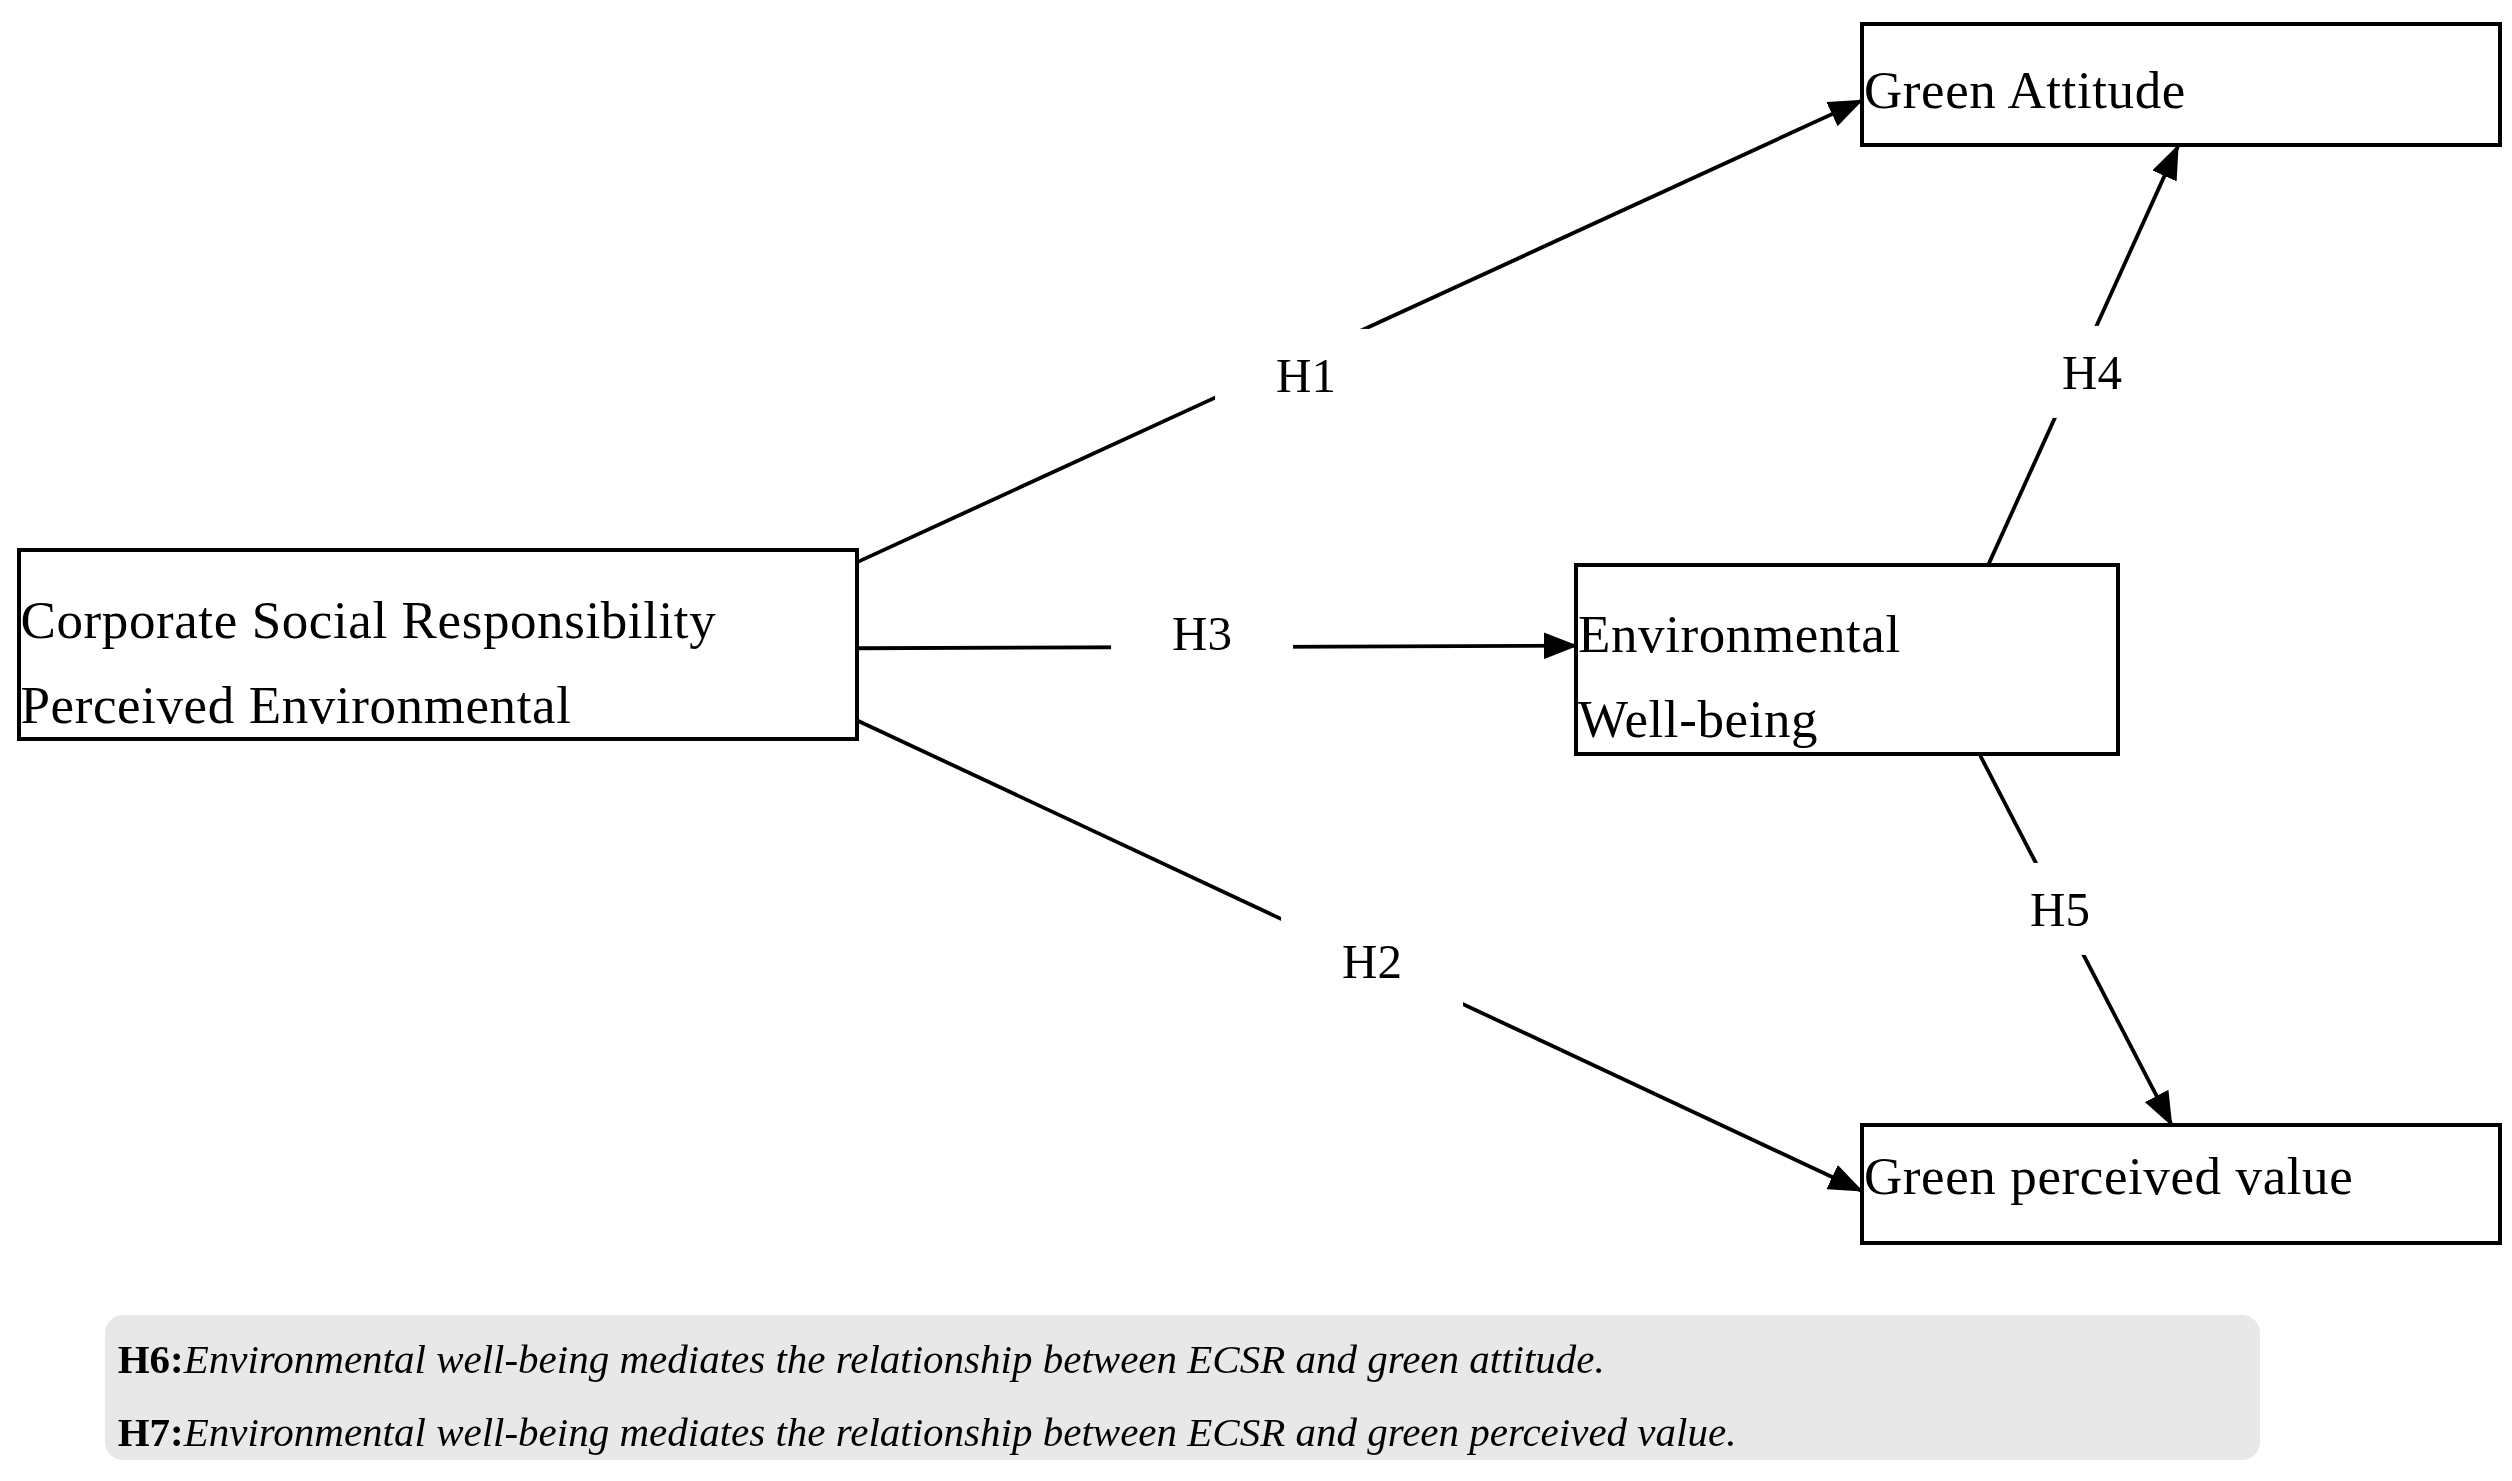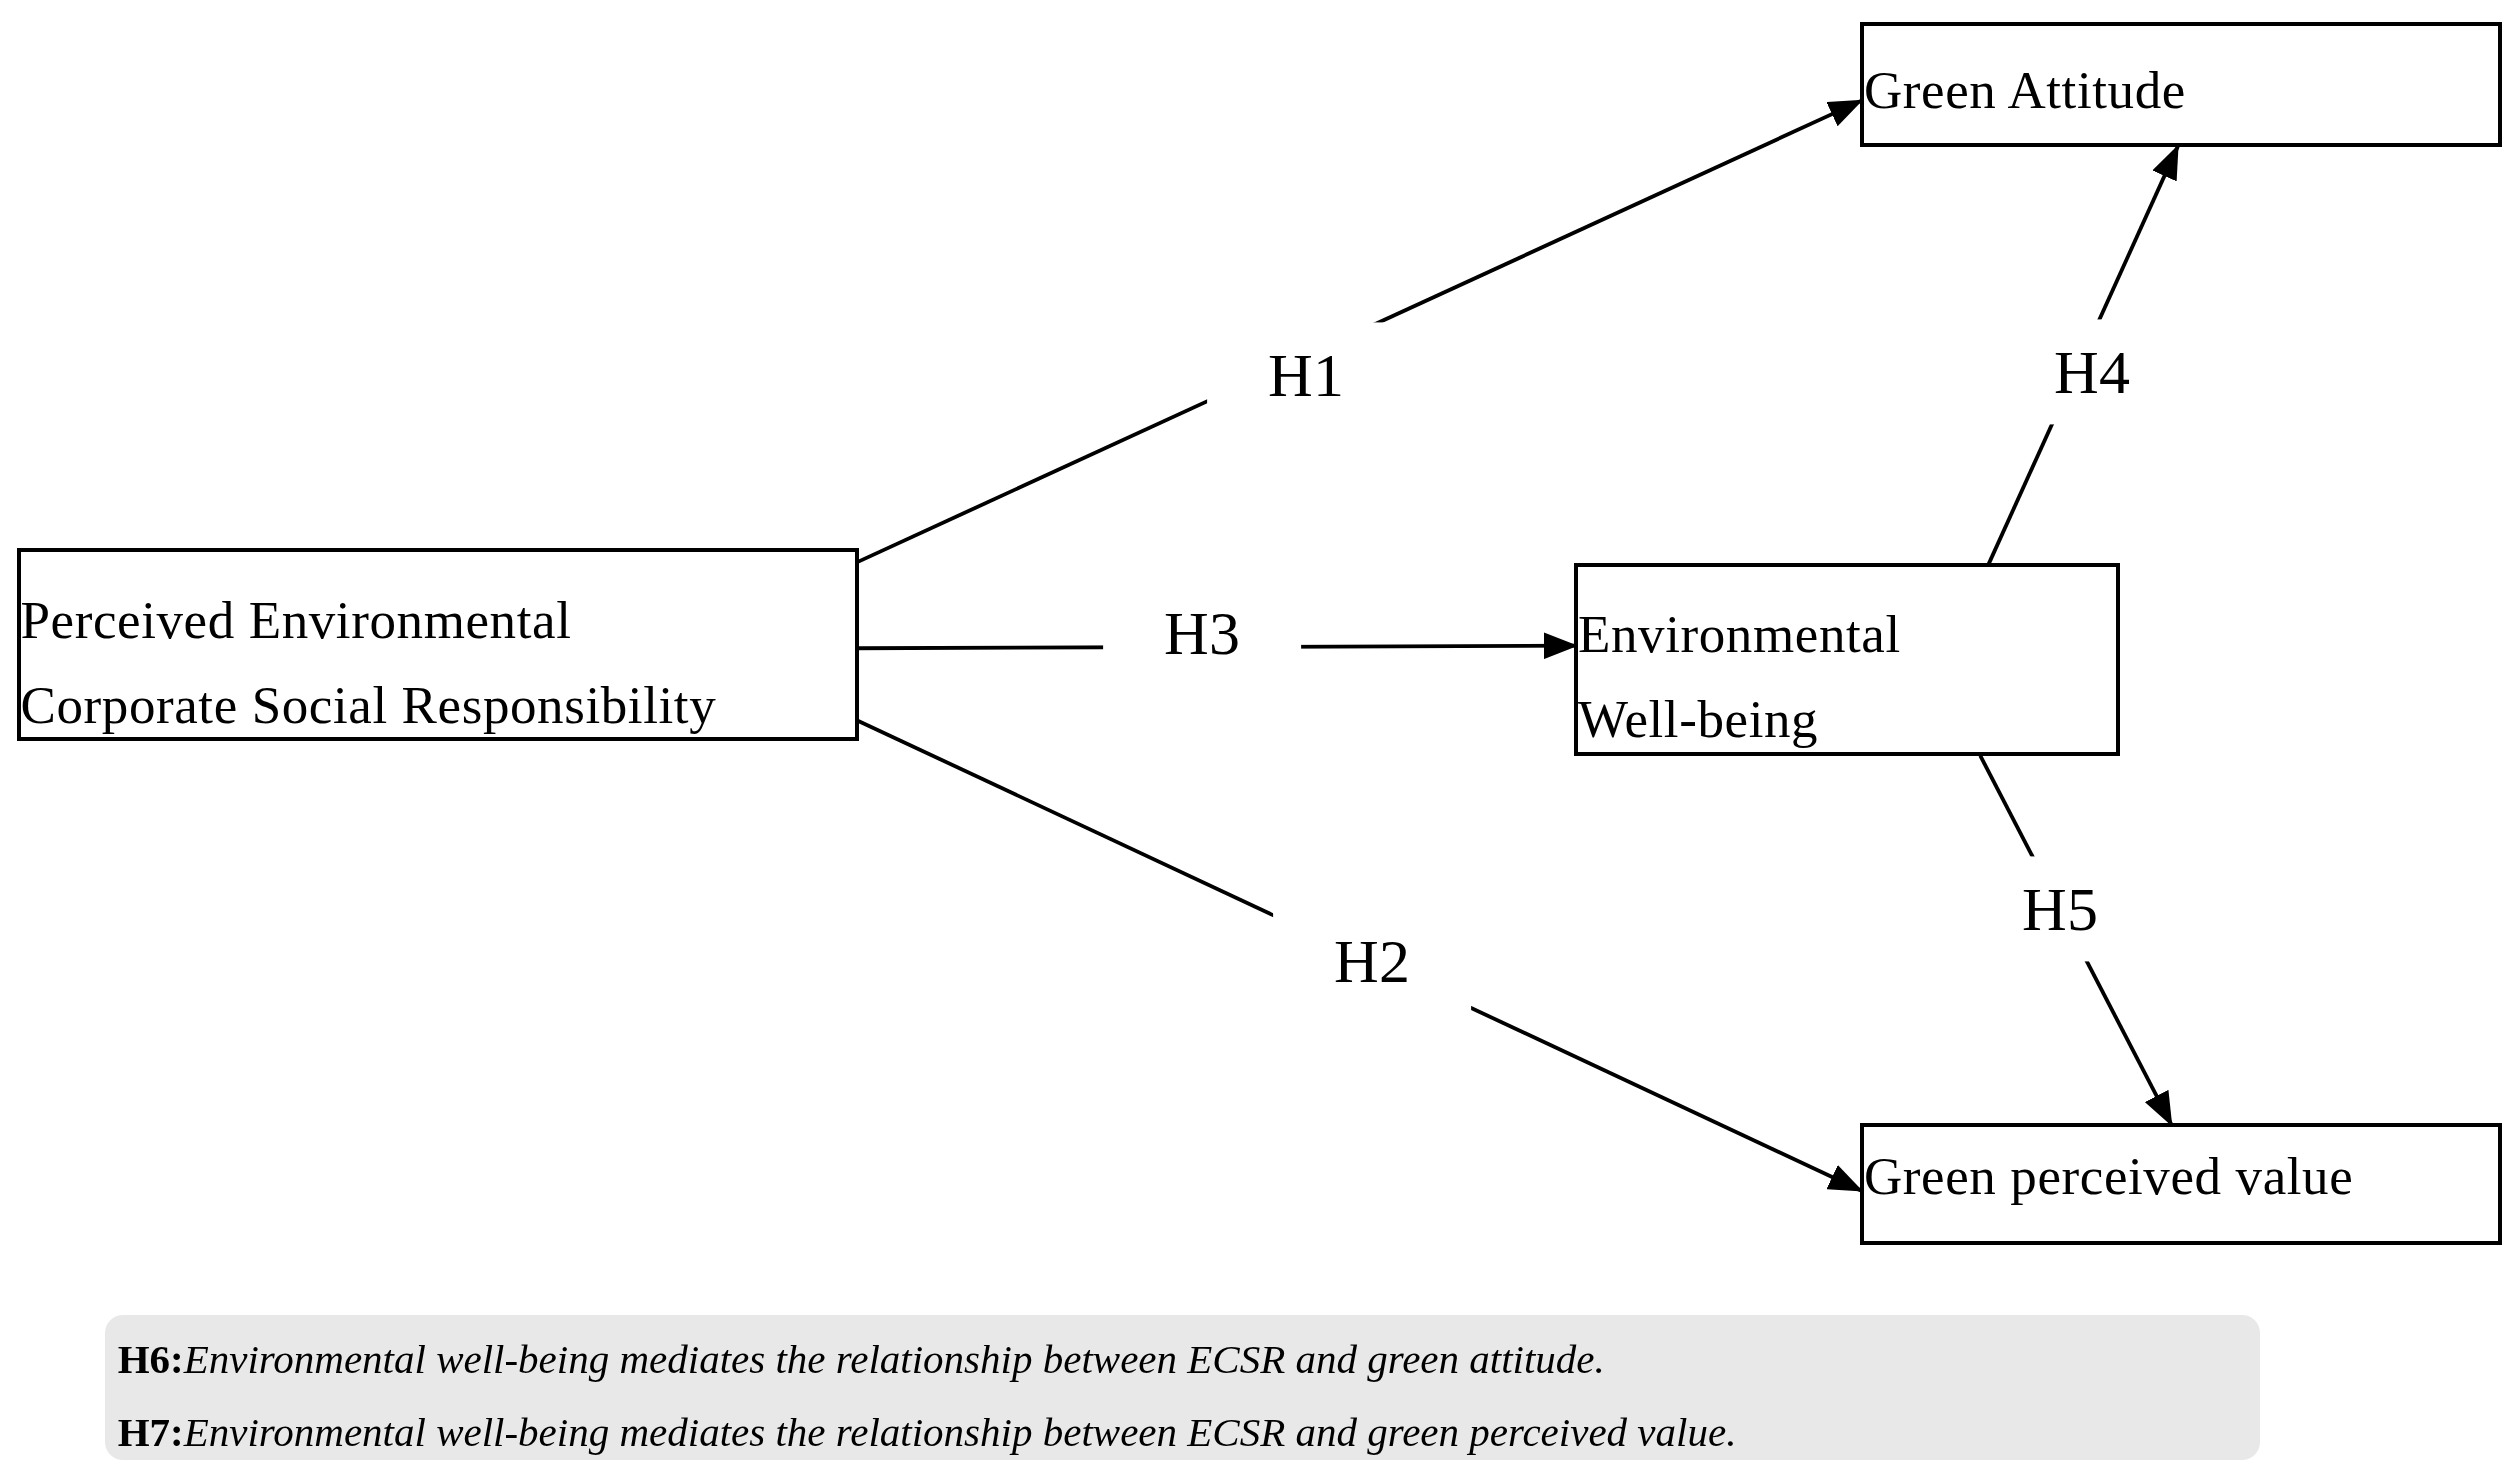--- a/index.html
+++ b/index.html
@@ -39,21 +39,21 @@
   }
   .box span{display:block;}
   #box-ecsr{left:16.5px;top:548px;width:842px;height:193px;padding-top:26px;}
   #box-green-attitude{left:1860px;top:22px;width:642px;height:125px;padding-top:21.6px;}
   #box-env-wellbeing{left:1574px;top:563px;width:546px;height:193px;padding-top:25.4px;}
   #box-green-value{left:1860px;top:1123px;width:642px;height:122px;padding-top:7px;}
   .hyp{
     position:absolute;
     transform:translate(-50%,-50%);
     background:var(--canvas);
-    font-size:62px;
+    font-size:49px;
     line-height:1;
     padding:21.6px 61px;
     z-index:3;
     font-family:Liberation Serif, serif;
   }
   #hyp-h1{left:1306px;top:375px;}
   #hyp-h2{left:1372px;top:961px;}
   #hyp-h3{left:1202px;top:633px;}
   #hyp-h4{left:2092px;top:372px;}
   #hyp-h5{left:2060px;top:909px;}
@@ -90,22 +90,22 @@
       </marker>
     </defs>
     <line x1="1346" y1="886" x2="2930" y2="158" marker-end="url(#arrowhead)"></line>
     <line x1="1346" y1="1132" x2="2930" y2="1874" marker-end="url(#arrowhead)"></line>
     <line x1="1346" y1="1020" x2="2481" y2="1016" marker-end="url(#arrowhead)"></line>
     <line x1="3130" y1="888" x2="3428" y2="230" marker-end="url(#arrowhead)"></line>
     <line x1="3117" y1="1189" x2="3418" y2="1770" marker-end="url(#arrowhead)"></line>
   </svg>
 
   <div class="box" id="box-ecsr">
+    <span>Corporate Social Responsibility</span>
     <span>Perceived Environmental</span>
-    <span>Corporate Social Responsibility</span>
   </div>
 
   <div class="box" id="box-green-attitude">
     <span>Green Attitude</span>
   </div>
 
   <div class="box" id="box-env-wellbeing">
     <span>Environmental</span>
     <span>Well-being</span>
   </div>

